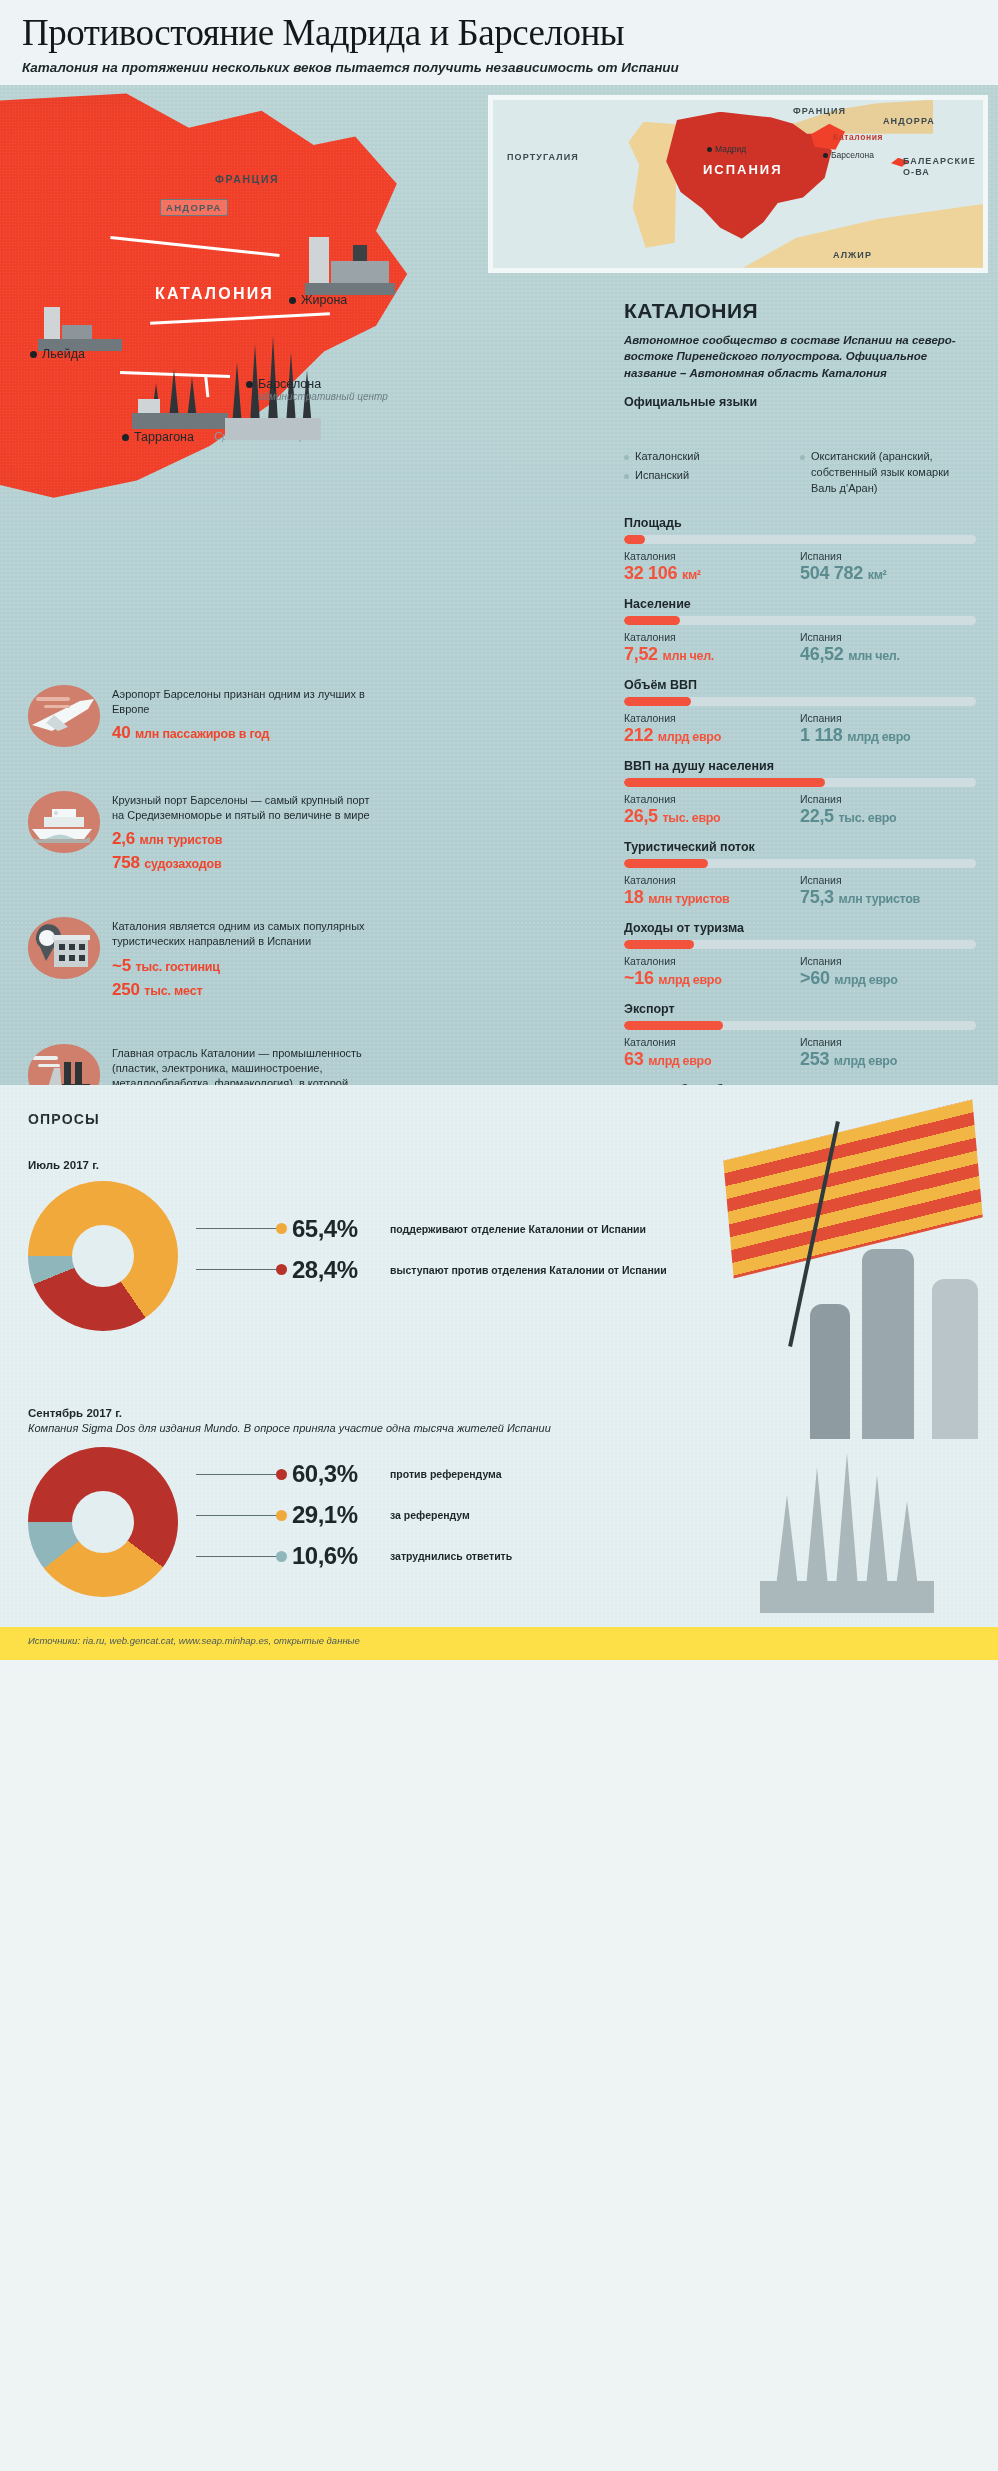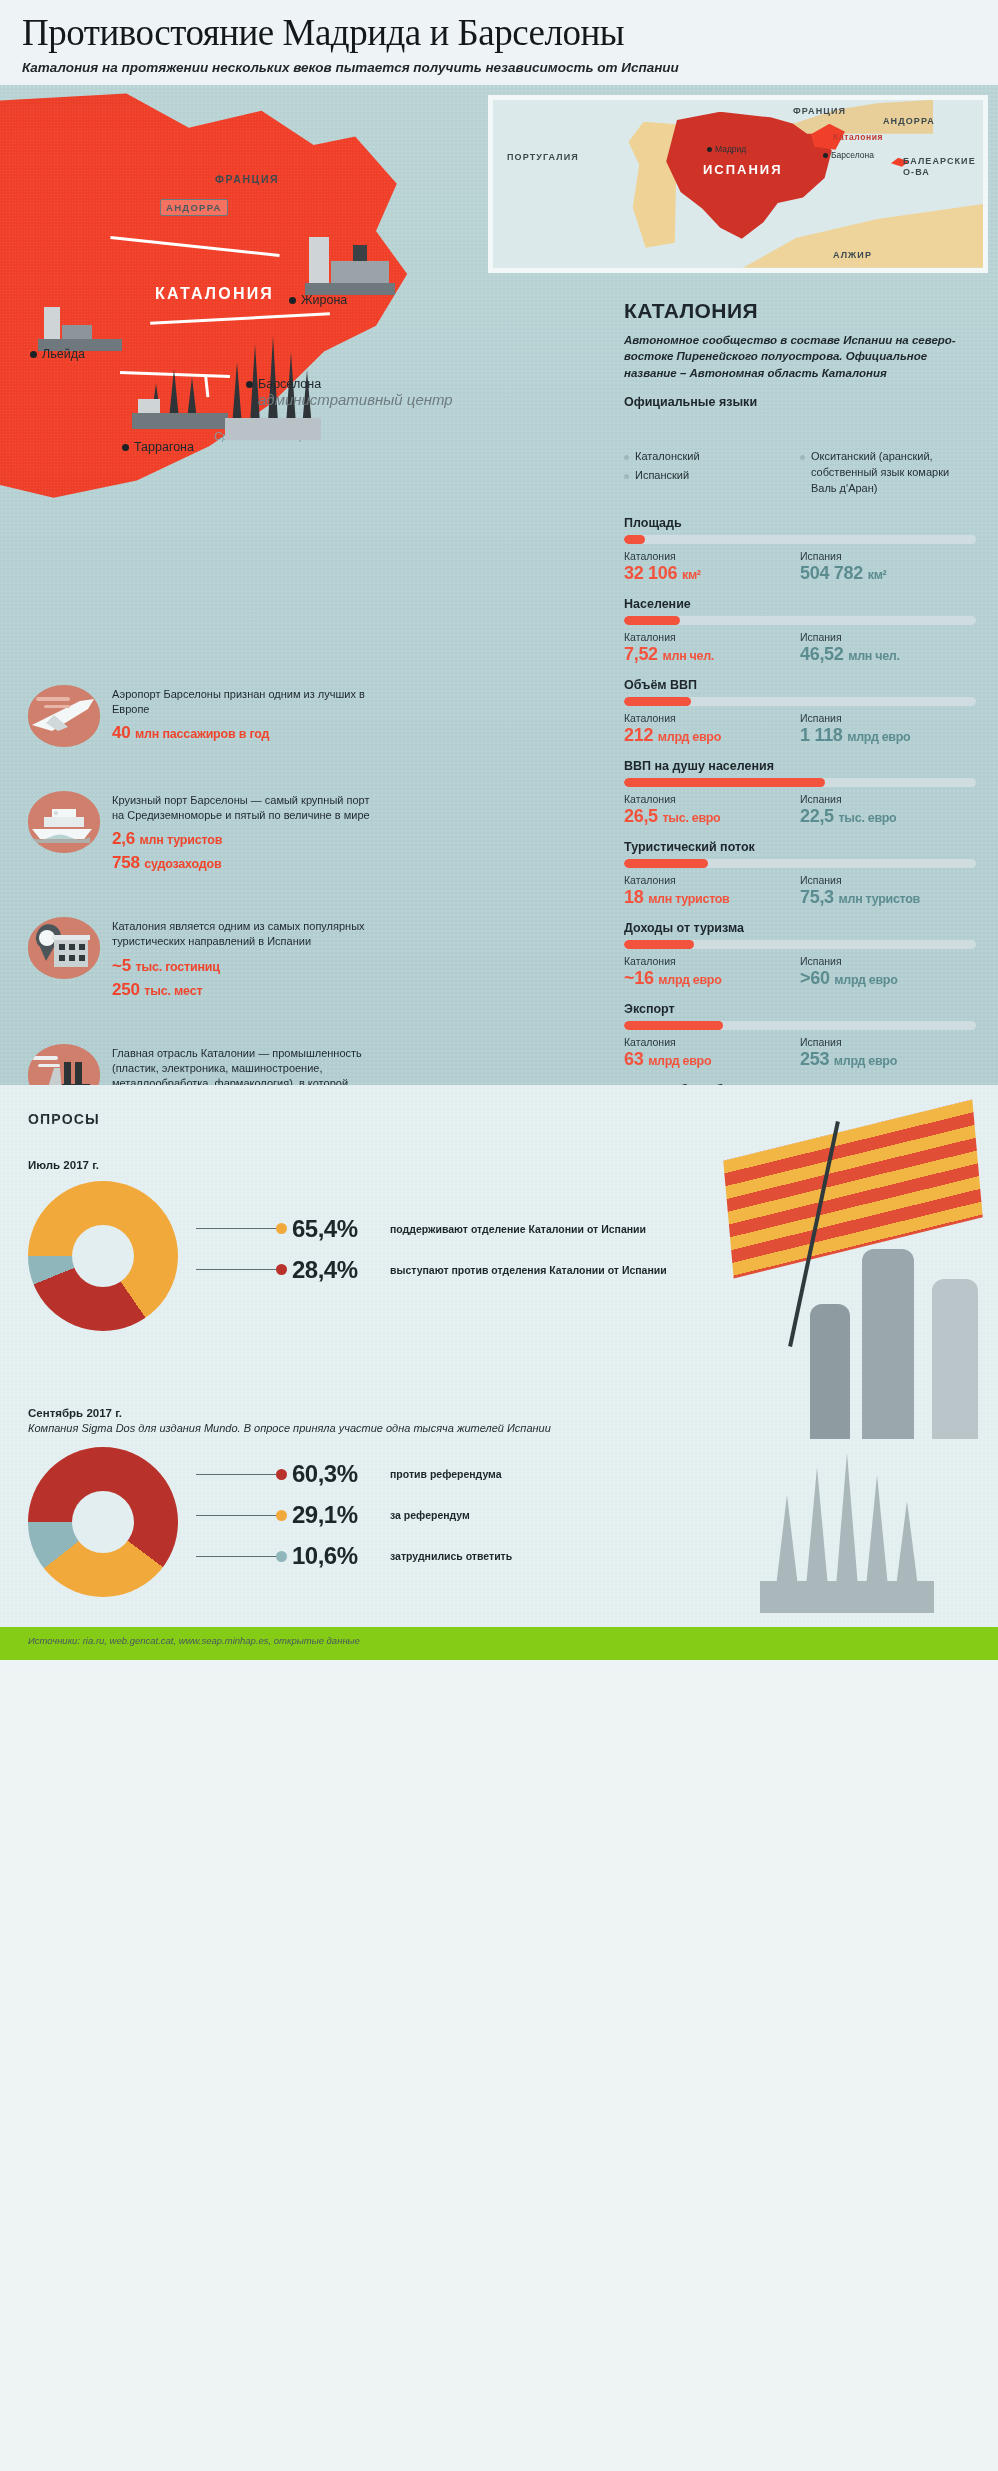--- a/index.html
+++ b/index.html
@@ -57,23 +57,23 @@
     position:absolute; left:155px; top:200px; color:#fff; font-weight:700;
     font-size:16px; letter-spacing:2.2px;
   }
   .lbl-france { position:absolute; left:215px; top:88px; font-size:10.5px; font-weight:700; letter-spacing:1.6px; color:#3b4a50;}
   .lbl-andorra { position:absolute; left:160px; top:114px; font-size:9.5px; font-weight:700; letter-spacing:1.3px; color:#4b5a60;
     border:1px solid #6d7b80; padding:2px 5px; border-radius:2px; background:rgba(255,255,255,.25);}
   .lbl-sea { position:absolute; left:214px; top:345px; font-size:11px; font-style:italic; color:#7ba3a8;}
 
   .city { position:absolute; font-size:12.5px; color:#20292d; }
   .city .dot { display:inline-block; width:7px;height:7px;border-radius:50%;background:#1b2225;margin-right:5px;vertical-align:middle;}
-  .city .sub { display:block; font-size:15px; font-style:italic; color:#6e7c80; margin-left:12px;}
+  .city .sub { display:block; font-size:10px; font-style:italic; color:#6e7c80; margin-left:12px;}
   .city-lleida { left:30px; top:262px; }
-  .city-tarragona { left:122px; top:355px; }
+  .city-tarragona { left:122px; top:345px; }
   .city-barcelona { left:246px; top:292px; }
   .city-girona { left:289px; top:208px; }
 
   
   .mon { position:absolute; }
   .mon .tower { position:absolute; bottom:0; background:#8d959a; }
   .mon .tower.dark { background:#3a4246; }
   .mon .tower.light { background:#cfd5d7; }
   .mon .base { position:absolute; bottom:0; background:#6f787d; }
   .spire { position:absolute; bottom:0; width:0;height:0;border-left:6px solid transparent;border-right:6px solid transparent;border-bottom:46px solid #2e3438;}
@@ -170,21 +170,21 @@
   .flagpole { position:absolute; right:182px; top:-10px; width:4px; height:230px; background:#2f3a3e; transform:rotate(12deg);}
   .person { position:absolute; background:#9aa8ad; border-radius:12px 12px 0 0;}
   .p1 { right:84px; top:120px; width:52px; height:190px; }
   .p2 { right:20px; top:150px; width:46px; height:160px; background:#b9c5c8;}
   .p3 { right:148px; top:175px; width:40px; height:135px; background:#8e9ca1;}
   .sagrada { position:absolute; right:28px; bottom:-6px; width:190px; height:170px;}
   .sagrada .sp2 { position:absolute; bottom:26px; width:0;height:0;
      border-left:11px solid transparent;border-right:11px solid transparent;border-bottom:92px solid #aab7bb;}
   .sagrada .body { position:absolute; bottom:0; left:8px; width:174px; height:32px; background:#aab7bb;}
 
-  .footer { background:#84cc16; padding:8px 28px 14px 28px; font-size:9.5px; font-style:italic; color:#4a585d; }
+  .footer { background:#fde047; padding:8px 28px 14px 28px; font-size:9.5px; font-style:italic; color:#4a585d; }
   .whitebar { height:10px; background:#eef3f5; }
 </style>
 </head>
 <body>
 
 <div class="page">
 
   <div class="header">
     <div class="title">Противостояние Мадрида и Барселоны</div>
     <div class="subtitle">Каталония на протяжении нескольких веков пытается получить независимость от Испании</div>

